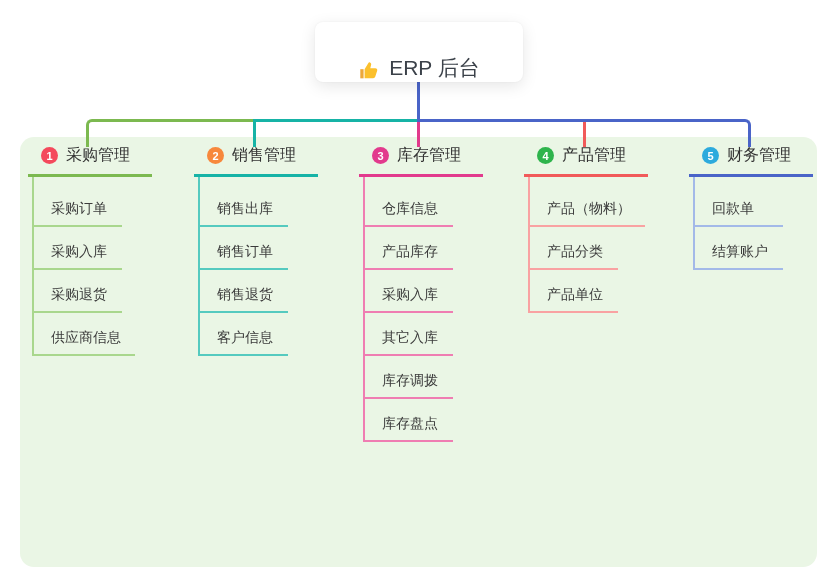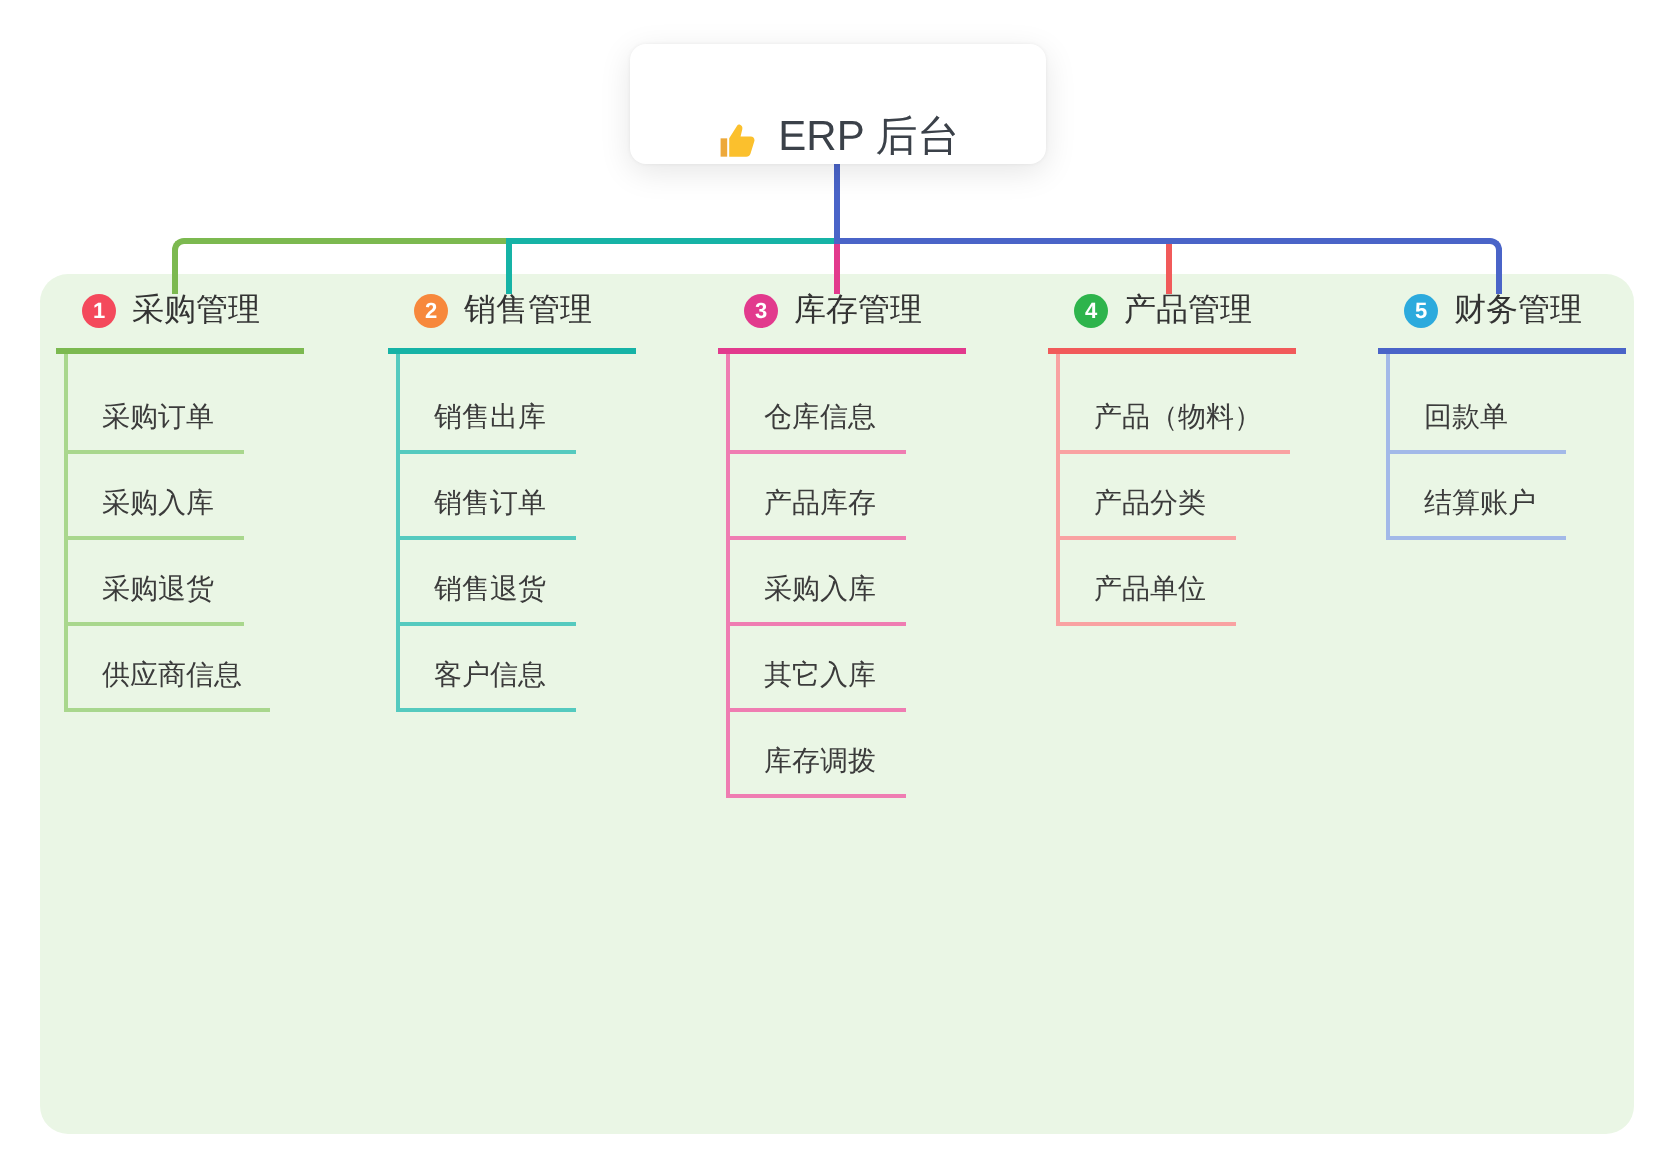--- a/index.html
+++ b/index.html
@@ -97,20 +97,21 @@
       <div class="branch-header">
         <span class="badge">3</span>
         <span class="branch-label">库存管理</span>
       </div>
       <ul class="children">
           <li>仓库信息</li>
           <li>产品库存</li>
           <li>采购入库</li>
           <li>其它入库</li>
           <li>库存调拨</li>
+          <li>库存盘点</li>
         </ul>
     </div>
       <div class="branch" style="left: 524px; top: 145px; --c: #f15a5a; --light: #f9a2a2; --badge: #2eb44c;">
       <div class="branch-header">
         <span class="badge">4</span>
         <span class="branch-label">产品管理</span>
       </div>
       <ul class="children">
           <li>产品（物料）</li>
           <li>产品分类</li>

